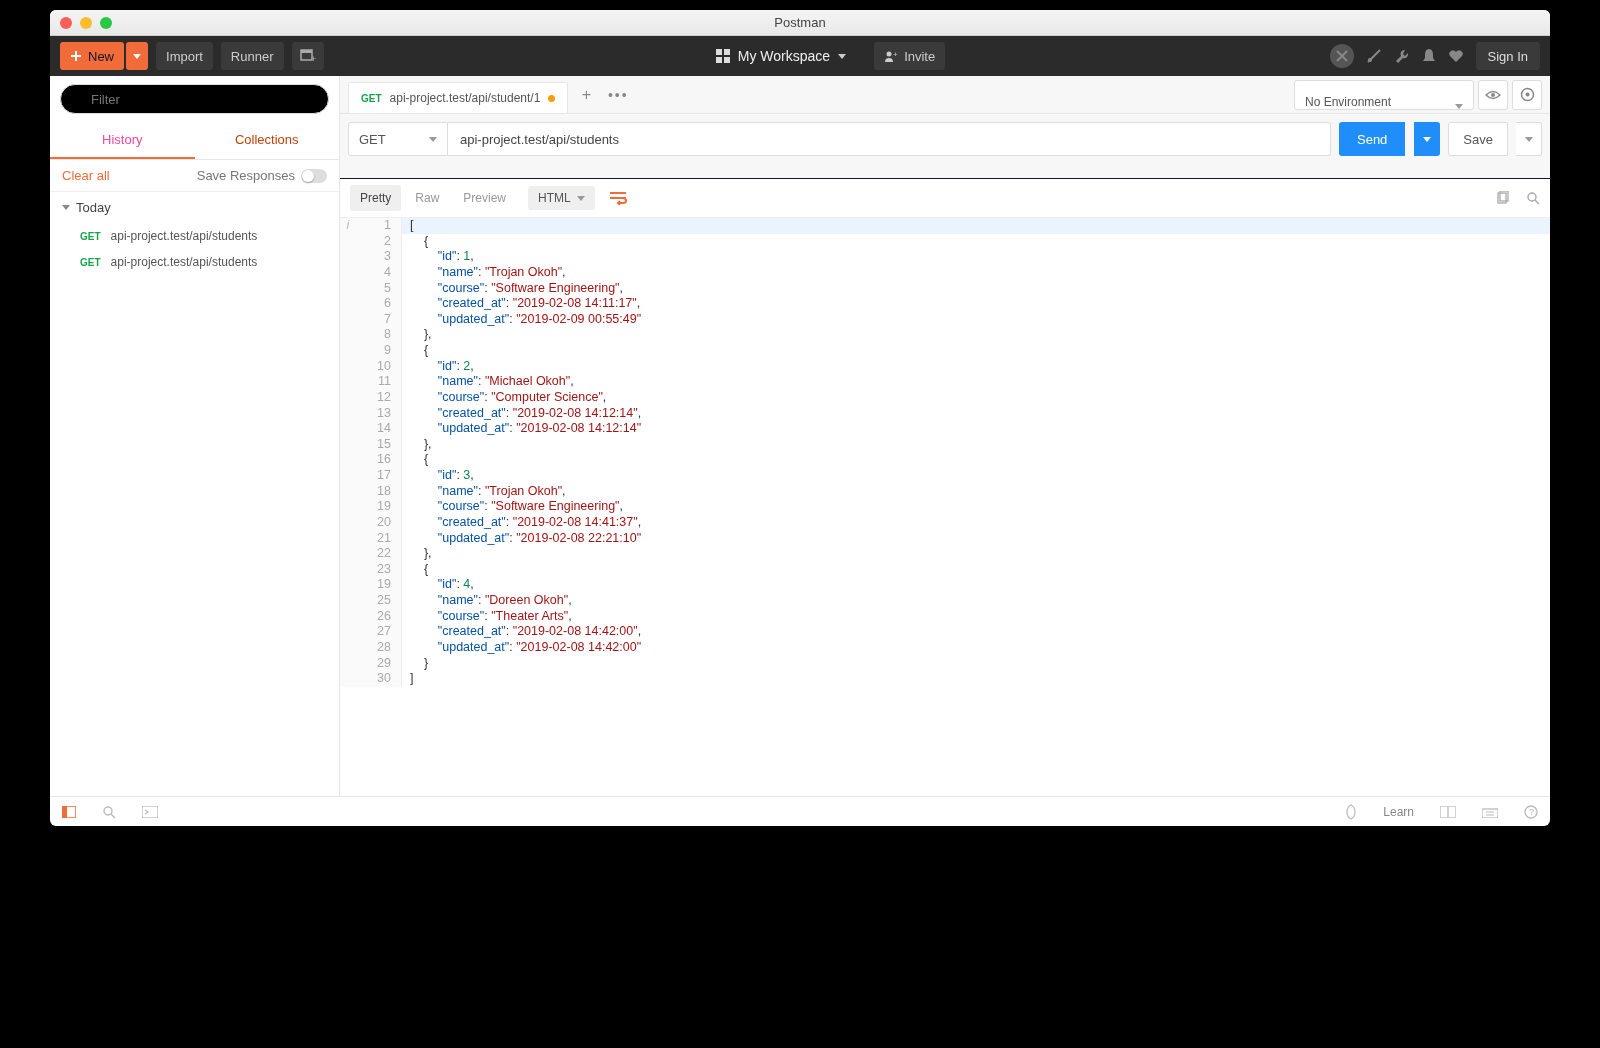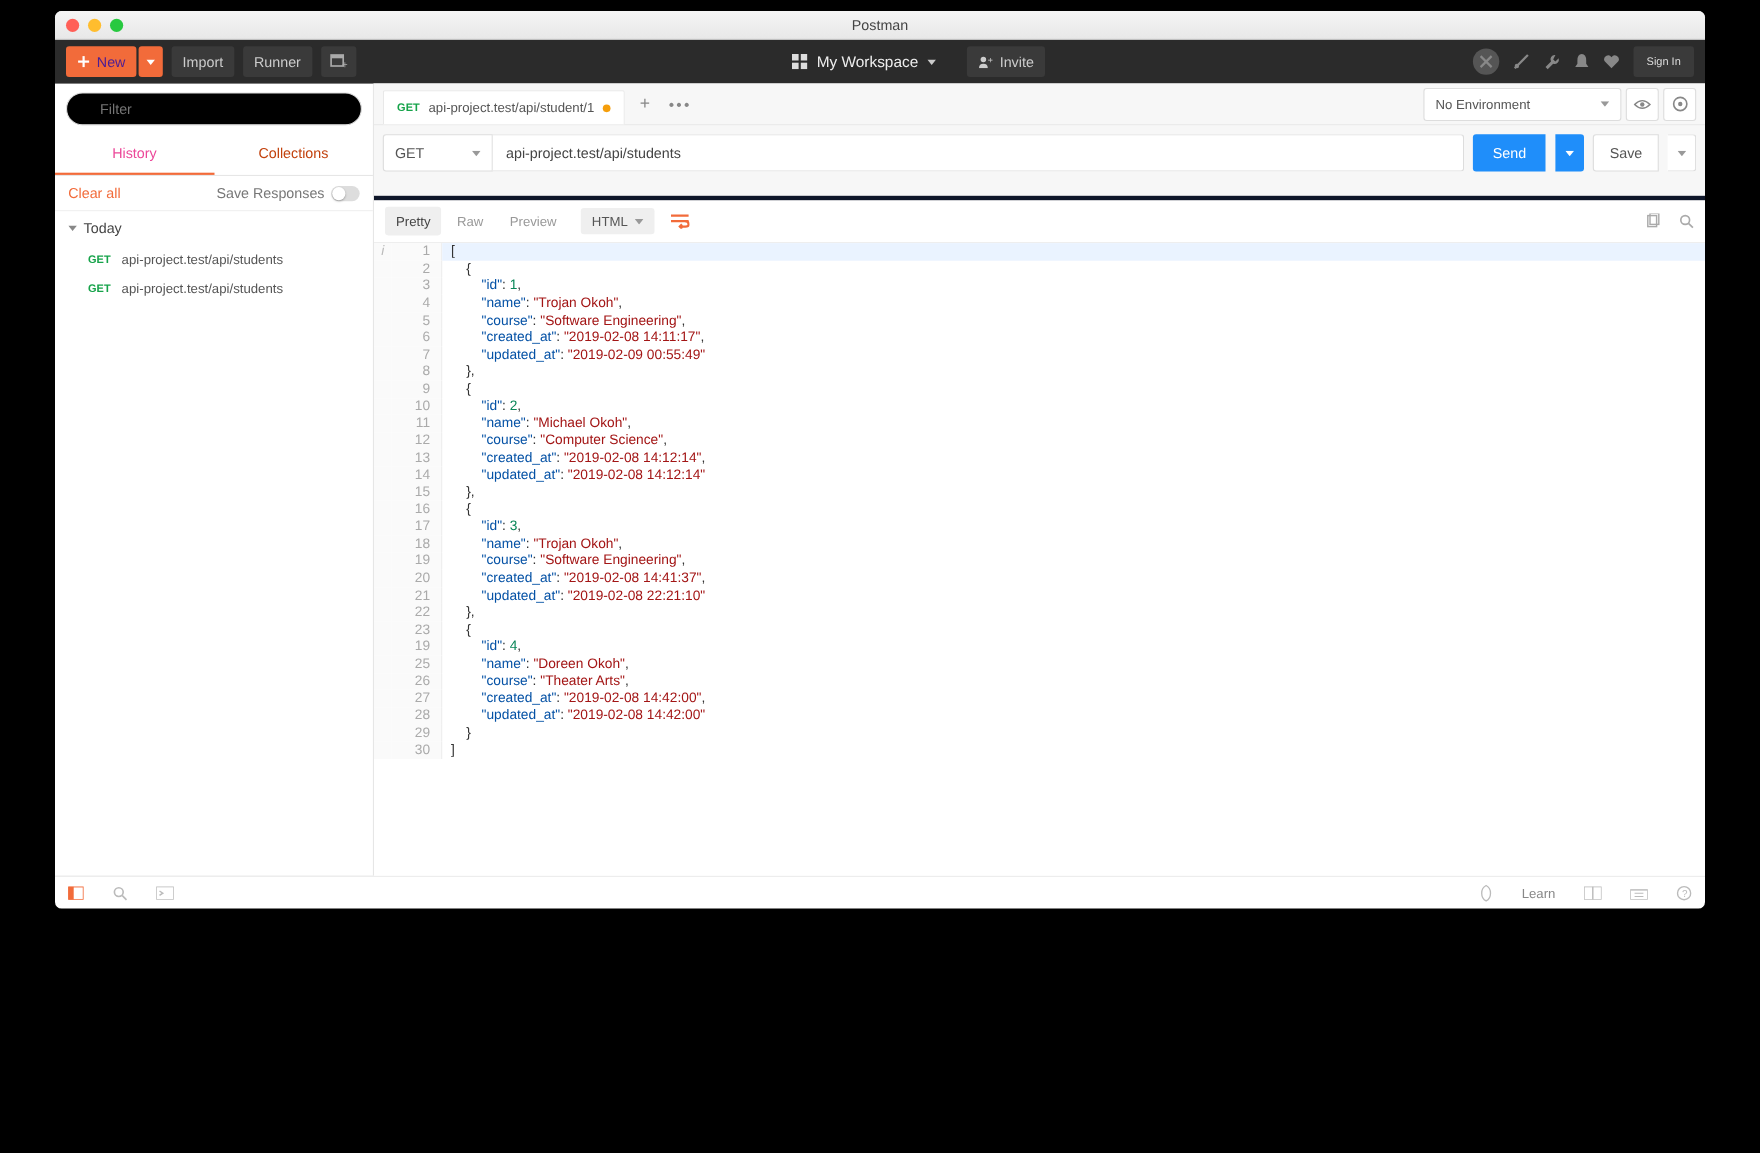--- a/index.html
+++ b/index.html
@@ -4,29 +4,29 @@
 <style>
   * { box-sizing: border-box; margin: 0; padding: 0; font-family: -apple-system, BlinkMacSystemFont, "Segoe UI", Helvetica, Arial, sans-serif; }
   body { background: #000; display: flex; align-items: flex-start; justify-content: center; padding: 10px 50px; }
   .window { width: 1508px; background: #fff; border-radius: 6px; overflow: hidden; box-shadow: 0 10px 40px rgba(0,0,0,.5); }
   .titlebar { height: 26px; background: linear-gradient(#f5f5f5,#e8e8e8); display: flex; align-items: center; padding: 0 10px; position: relative; border-bottom: 1px solid #d0d0d0; }
   .traffic { display: flex; gap: 8px; }
   .traffic span { width: 12px; height: 12px; border-radius: 50%; display: inline-block; }
   .tl-close { background: #ff5f57; } .tl-min { background: #ffbd2e; } .tl-max { background: #28c940; }
   .titlebar .title { position: absolute; left: 0; right: 0; text-align: center; font-size: 13px; color: #444; pointer-events: none; }
   .toolbar { background: #2b2b2b; height: 40px; display: flex; align-items: center; padding: 0 10px; gap: 8px; color: #ddd; }
-  .btn-new { background: #f26b3a; color: #4c1d95; height: 28px; border: none; border-radius: 3px; display: flex; align-items: center; padding: 0 10px; font-size: 13px; gap: 6px; cursor: pointer; }
+  .btn-new { background: #f26b3a; color: #0f172a; height: 28px; border: none; border-radius: 3px; display: flex; align-items: center; padding: 0 10px; font-size: 13px; gap: 6px; cursor: pointer; }
   .btn-new-caret { background: #f26b3a; color: #fff; height: 28px; width: 22px; border: none; border-radius: 3px; display:flex;align-items:center;justify-content:center;cursor:pointer;margin-left:-6px; }
   .tb-btn { background: #3a3a3a; color: #ccc; height: 28px; border: none; border-radius: 3px; padding: 0 10px; font-size: 13px; cursor: pointer; display:flex;align-items:center;gap:6px; }
   .tb-icon { background: #3a3a3a; color: #aaa; height: 28px; width: 32px; border: none; border-radius: 3px; cursor: pointer; display:flex;align-items:center;justify-content:center; }
   .toolbar .center { flex: 1; display: flex; justify-content: center; align-items: center; gap: 20px; }
   .workspace-btn { background: transparent; color: #eee; border: none; font-size: 14px; display: flex; align-items: center; gap: 8px; cursor:pointer; padding:4px 8px;}
   .toolbar .right { display: flex; align-items: center; gap: 12px; }
   .icon-muted { color: #888; font-size:16px; }
-  .signin { background: #3a3a3a; color: #ddd; height: 28px; border: none; border-radius: 3px; padding: 0 12px; font-size: 10px; cursor: pointer; }
+  .signin { background: #3a3a3a; color: #ddd; height: 28px; border: none; border-radius: 3px; padding: 0 12px; font-size: 13px; cursor: pointer; }
   .body { display: flex; height: 720px; }
   .sidebar { width: 290px; border-right: 1px solid #e6e6e6; display: flex; flex-direction: column; }
   .filterbox { padding: 8px 10px; }
   .filterbox .inp { width: 100%; height: 30px; border: 1px solid #ddd; border-radius: 15px; padding: 0 12px 0 30px; font-size: 13px; color:#666; background: #000000; position: relative; }
   .filter-wrap { position: relative; }
   .filter-wrap .search-icon { position: absolute; left: 10px; top: 7px; color: #999; font-size:14px;}
   .side-tabs { display: flex; border-bottom: 1px solid #e6e6e6; }
   .side-tab { flex: 1; text-align: center; padding: 10px 0; font-size: 13px; color: #c2410c; cursor: pointer; }
   .side-tab.active { color: #ec4899; border-bottom: 2px solid #f26b3a; }
   .sidebar-row { display: flex; align-items: center; justify-content: space-between; padding: 8px 12px; border-bottom: 1px solid #f0f0f0; font-size: 13px; }
@@ -36,30 +36,30 @@
   .toggle::after { content:""; width:12px;height:12px;background:#fff;border-radius:50%;position:absolute;top:1px;left:1px;box-shadow:0 1px 2px rgba(0,0,0,.3);}
   .history-group { padding: 8px 12px; font-size: 13px; color: #444; display:flex;align-items:center;gap:6px; }
   .history-item { padding: 6px 12px 6px 30px; font-size: 12px; color: #555; display: flex; align-items: center; gap: 10px; cursor:pointer; }
   .method-badge { color: #16a34a; font-weight: 700; font-size: 10px; }
   .main { flex: 1; display: flex; flex-direction: column; background: #f7f7f7; }
   .tabbar { display: flex; align-items: center; background: #f7f7f7; border-bottom: 1px solid #e6e6e6; padding: 0 8px; gap:4px;}
   .req-tab { background: #fff; border: 1px solid #e6e6e6; border-bottom: none; padding: 8px 12px; font-size: 12px; color: #555; display:flex;align-items:center;gap:8px; border-radius: 2px 2px 0 0; margin-top:6px;}
   .req-tab .dot { width:7px;height:7px;background:#f59e0b;border-radius:50%;display:inline-block;}
   .tabbar .plus { width:28px;height:28px;border:none;background:transparent;color:#888;cursor:pointer;font-size:16px;}
   .tabbar .spacer { flex:1; }
-  .env-select { background:#fff;border:1px solid #ddd;border-radius:3px;height:30px;width:180px;padding:0 10px;font-size:12px;color:#555;display:flex;align-items:center;justify-content:space-between;cursor:pointer;}
+  .env-select { background:#fff;border:1px solid #ddd;border-radius:3px;height:30px;width:180px;padding:0 10px;font-size:12px;color:#555;display:flex;align-items:flex-end;justify-content:space-between;cursor:pointer;}
   .tabbar .eye, .tabbar .gear { width:30px;height:30px;border:1px solid #ddd;border-radius:3px;background:#fff;display:flex;align-items:center;justify-content:center;color:#888;cursor:pointer;}
   .reqbar { display:flex;align-items:center;padding:8px;gap:8px;background:#f7f7f7;}
   .method-select{background:#fff;border:1px solid #ddd;height:34px;width:100px;border-radius:3px 0 0 3px;padding:0 10px;font-size:13px;color:#555;display:flex;align-items:center;justify-content:space-between;cursor:pointer;}
   .url-input{flex:1;height:34px;border:1px solid #ddd;border-left:none;border-radius:0 3px 3px 0;padding:0 12px;font-size:13px;color:#444;margin-left:-8px;}
   .send-btn{background:#1f8efa;color:#fff;border:none;height:34px;padding:0 18px;border-radius:3px 0 0 3px;font-size:13px;cursor:pointer;font-weight:500;}
   .send-caret{background:#1f8efa;color:#fff;border:none;height:34px;width:26px;border-radius:0 3px 3px 0;cursor:pointer;margin-left:1px;display:flex;align-items:center;justify-content:center;}
   .save-btn{background:#fff;border:1px solid #ddd;height:34px;padding:0 14px;border-radius:3px 0 0 3px;font-size:13px;color:#555;cursor:pointer;}
   .save-caret{background:#fff;border:1px solid #ddd;border-left:none;height:34px;width:26px;border-radius:0 3px 3px 0;cursor:pointer;display:flex;align-items:center;justify-content:center;color:#888;}
-  .viewbar{display:flex;align-items:center;padding:6px 10px;gap:4px;background:#fff;border-top:4px solid #0f172a;border-bottom:1px solid #eee;margin-top:14px;}
+  .viewbar{display:flex;align-items:center;padding:6px 10px;gap:4px;background:#fff;border-top:1px solid #0f172a;border-bottom:1px solid #eee;margin-top:14px;}
   .view-tab{padding:6px 10px;font-size:12px;color:#999;cursor:pointer;border-radius:3px;}
   .view-tab.active{background:#efefef;color:#444;}
   .fmt-select{background:#efefef;padding:5px 10px;font-size:12px;color:#555;border-radius:3px;display:flex;align-items:center;gap:6px;cursor:pointer;margin-left:8px;}
   .wrap-icon{margin-left:10px;color:#f26b3a;font-size:16px;}
   .viewbar .vspacer{flex:1;}
   .viewbar .ricon{color:#aaa;margin-left:12px;cursor:pointer;}
   .code-area{flex:1;overflow:auto;background:#fff;font-family:Menlo,Consolas,monospace;font-size:12.5px;line-height:1.25;}
   .code-line{display:flex;}
   .gutter{width:46px;text-align:right;color:#aaa;padding-right:10px;user-select:none;background:#fafafa;border-right:1px solid #eee;}
   .gut-info{width:16px;text-align:center;color:#bbb;background:#fafafa;font-style:italic;}

